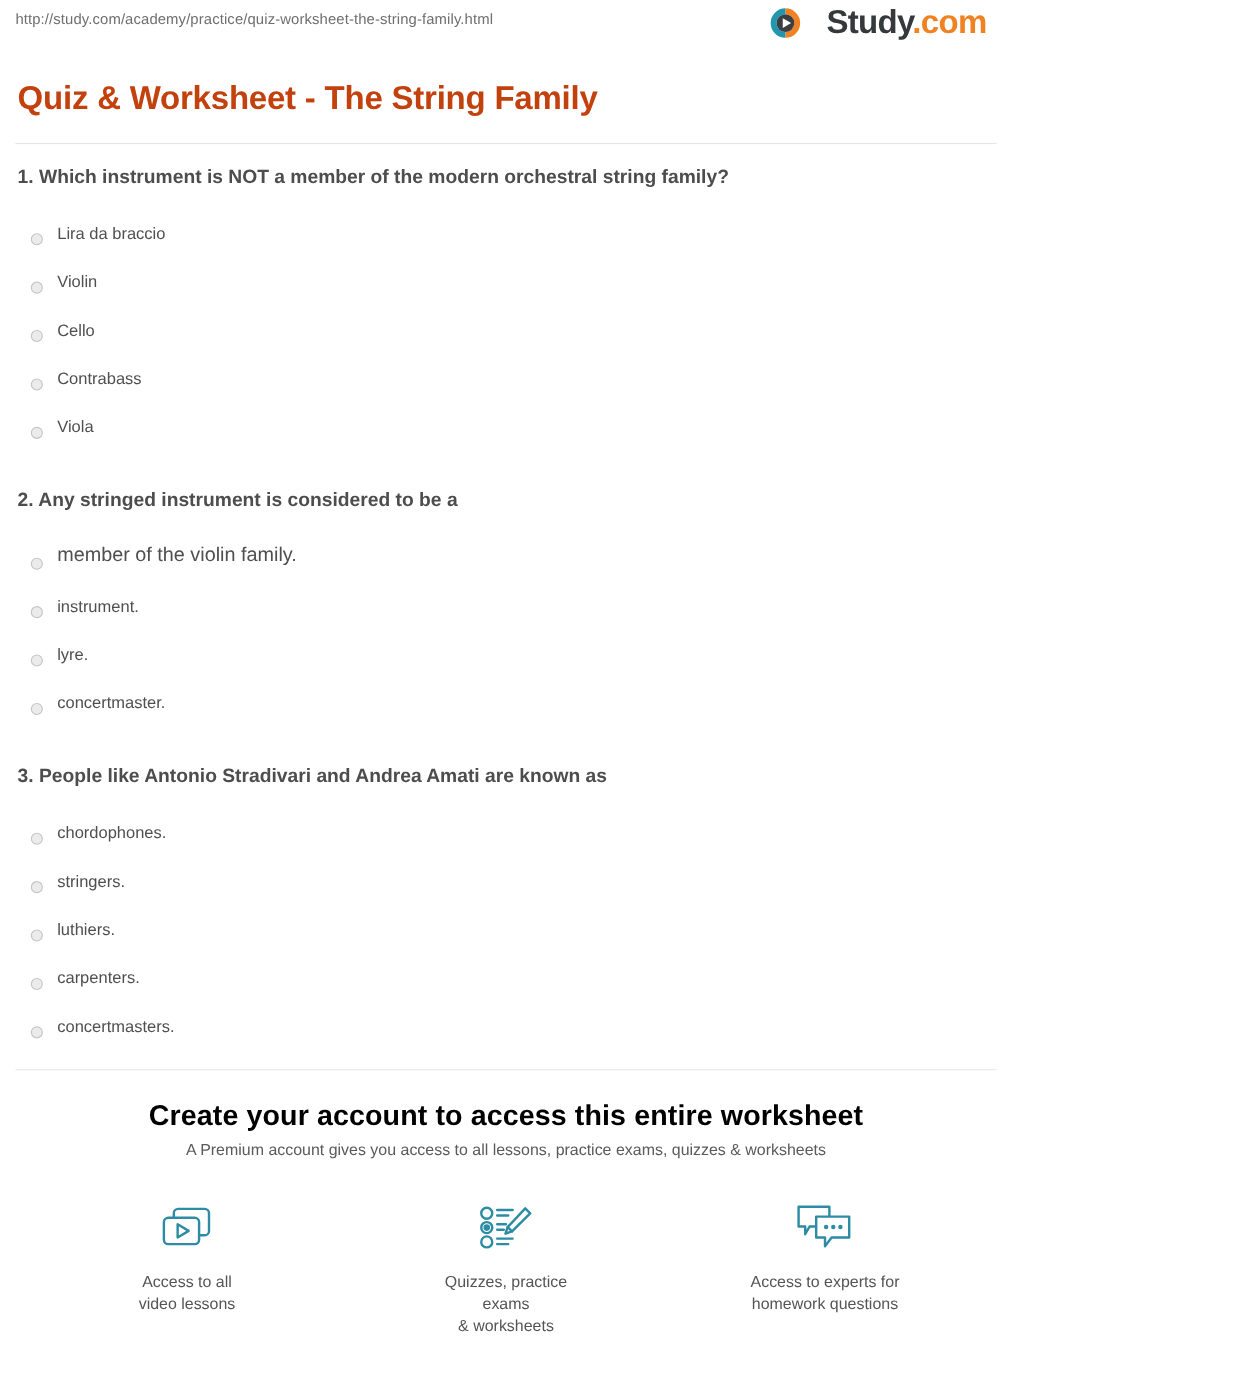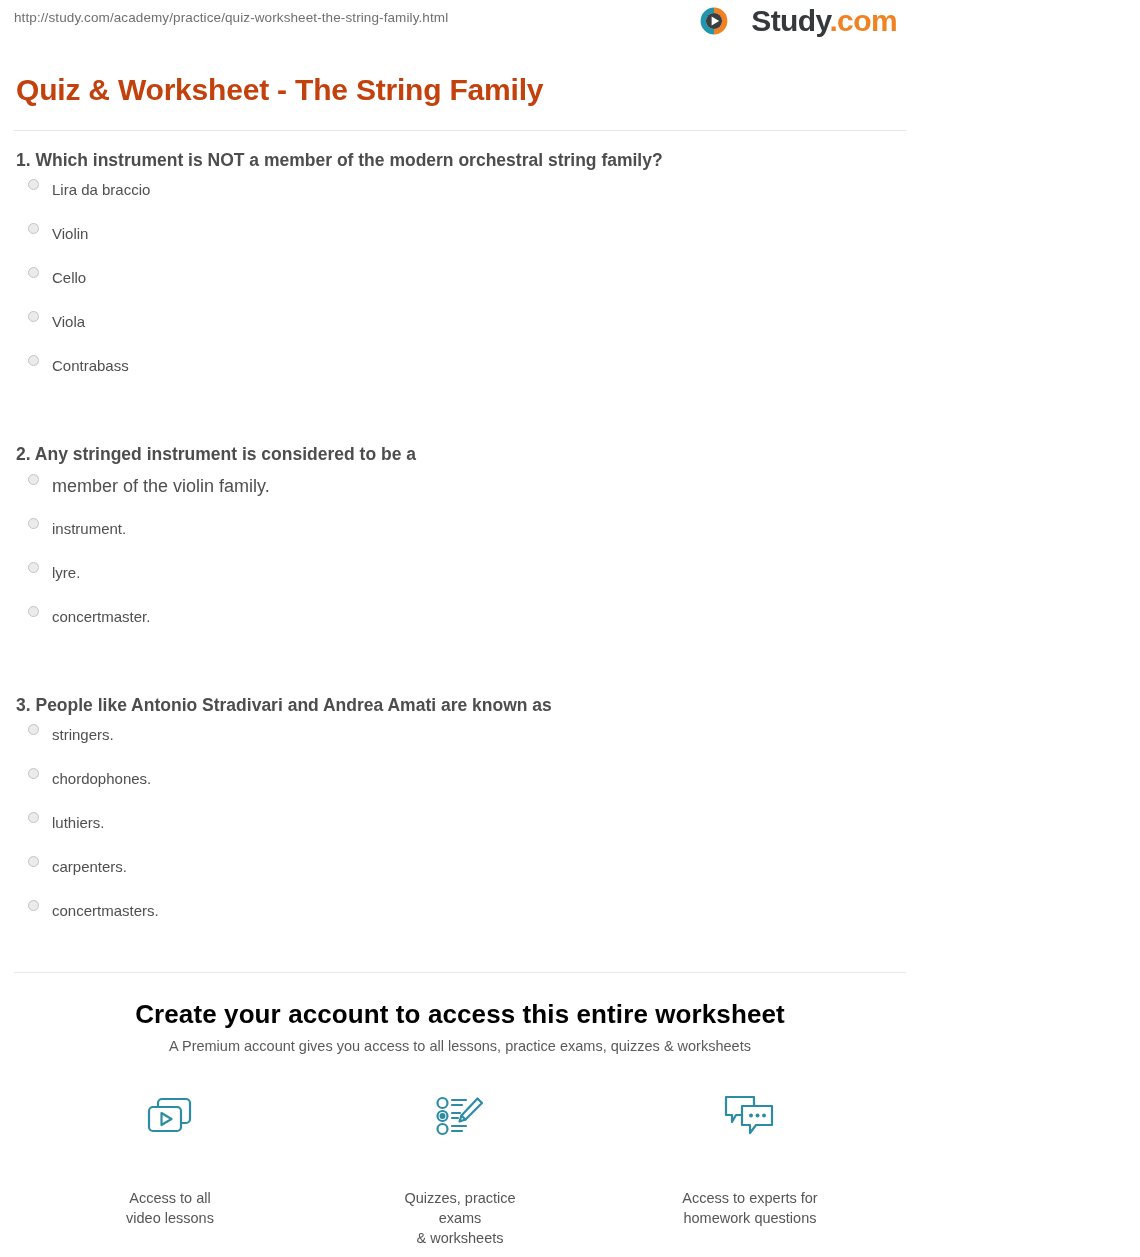--- a/index.html
+++ b/index.html
@@ -81,21 +81,21 @@
   .question-text {
     font-size: 17.5px;
     font-weight: 700;
     color: #4d4d4d;
     margin: 0 0 6px 2px;
     line-height: 1.5;
   }
   .options { margin: 0; padding: 0; list-style: none; }
   .option {
     display: flex;
-    align-items: flex-start;
+    align-items: flex-end;
     min-height: 44px;
     padding-left: 14px;
   }
   .radio {
     width: 11px;
     height: 11px;
     border-radius: 50%;
     border: 1px solid #c4c4c4;
     background: #ebebeb;
     flex: 0 0 11px;
@@ -136,21 +136,20 @@
     display: flex;
     justify-content: center;
     gap: 140px;
     margin-top: 38px;
   }
   .feature {
     width: 150px;
     display: flex;
     flex-direction: column;
     align-items: center;
-    gap: 32px;
   }
   .feature-icon {
     height: 48px;
     display: flex;
     align-items: center;
     justify-content: center;
   }
   .feature-label {
     margin-top: 16px;
     font-size: 14.5px;
@@ -206,25 +205,25 @@
         <li class="option">
           <span class="radio"></span>
           <span class="option-label">Violin</span>
         </li>
         <li class="option">
           <span class="radio"></span>
           <span class="option-label">Cello</span>
         </li>
         <li class="option">
           <span class="radio"></span>
+          <span class="option-label">Contrabass</span>
+        </li>
+        <li class="option">
+          <span class="radio"></span>
           <span class="option-label">Viola</span>
-        </li>
-        <li class="option">
-          <span class="radio"></span>
-          <span class="option-label">Contrabass</span>
         </li>
       </ul>
     </div>
 
     <div class="q-gap"></div>
 
     <div class="question-block">
       <p class="question-text">2. Any stringed instrument is considered to be a</p>
       <ul class="options">
         <li class="option">
@@ -246,25 +245,25 @@
       </ul>
     </div>
 
     <div class="q-gap"></div>
 
     <div class="question-block">
       <p class="question-text">3. People like Antonio Stradivari and Andrea Amati are known as</p>
       <ul class="options">
         <li class="option">
           <span class="radio"></span>
+          <span class="option-label">chordophones.</span>
+        </li>
+        <li class="option">
+          <span class="radio"></span>
           <span class="option-label">stringers.</span>
-        </li>
-        <li class="option">
-          <span class="radio"></span>
-          <span class="option-label">chordophones.</span>
         </li>
         <li class="option">
           <span class="radio"></span>
           <span class="option-label">luthiers.</span>
         </li>
         <li class="option">
           <span class="radio"></span>
           <span class="option-label">carpenters.</span>
         </li>
         <li class="option">

